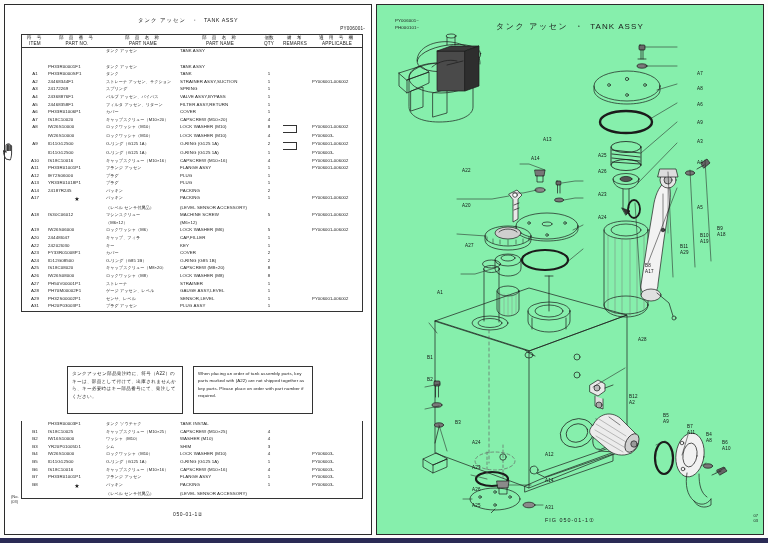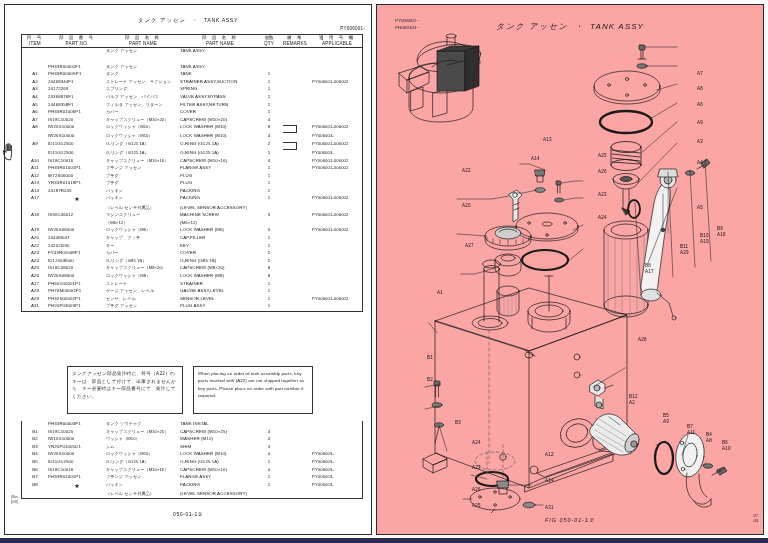--- a/index.html
+++ b/index.html
@@ -1,21 +1,21 @@
 <!DOCTYPE html>
 <html><head>
 <meta charset="utf-8">
 <style>
   html,body{margin:0;padding:0;background:#fff;}
   body{width:768px;height:543px;overflow:hidden;font-family:"Liberation Sans",sans-serif;color:#1a1a1a;position:relative;}
   .page{position:absolute;inset:0;background:#fdfdfc;}
   .scanline{position:absolute;left:0;right:0;bottom:0;height:5px;background:#2a2a55;}
   
   .left-panel{position:absolute;left:4px;top:4px;width:368px;height:531px;border:1px solid #2b2b2b;box-sizing:border-box;background:#fff;}
-  .right-panel{position:absolute;left:376px;top:4px;width:388px;height:531px;border:1px solid #2b2b2b;box-sizing:border-box;background:#fca5a5;font-style:italic;}
+  .right-panel{position:absolute;left:376px;top:4px;width:388px;height:531px;border:1px solid #2b2b2b;box-sizing:border-box;background:#86efac;}
   
   .lp-title{text-align:center;font-size:5.4px;letter-spacing:.5px;margin-top:12px;}
   .lp-title .jp{letter-spacing:1px;}
   .lp-title .sep{padding:0 4px;}
   .applic-top{position:absolute;right:6px;top:21px;font-size:4.6px;letter-spacing:.2px;}
   
   table.parts{position:absolute;left:16px;top:29px;width:340px;border-collapse:collapse;table-layout:fixed;}
   table.parts th,table.parts td{border:0;padding:0;vertical-align:top;}
   thead th{font-size:4.6px;font-weight:normal;text-align:center;line-height:1.35;padding:1px 0 2px;}
   thead th .jp{letter-spacing:2px;display:block;}

